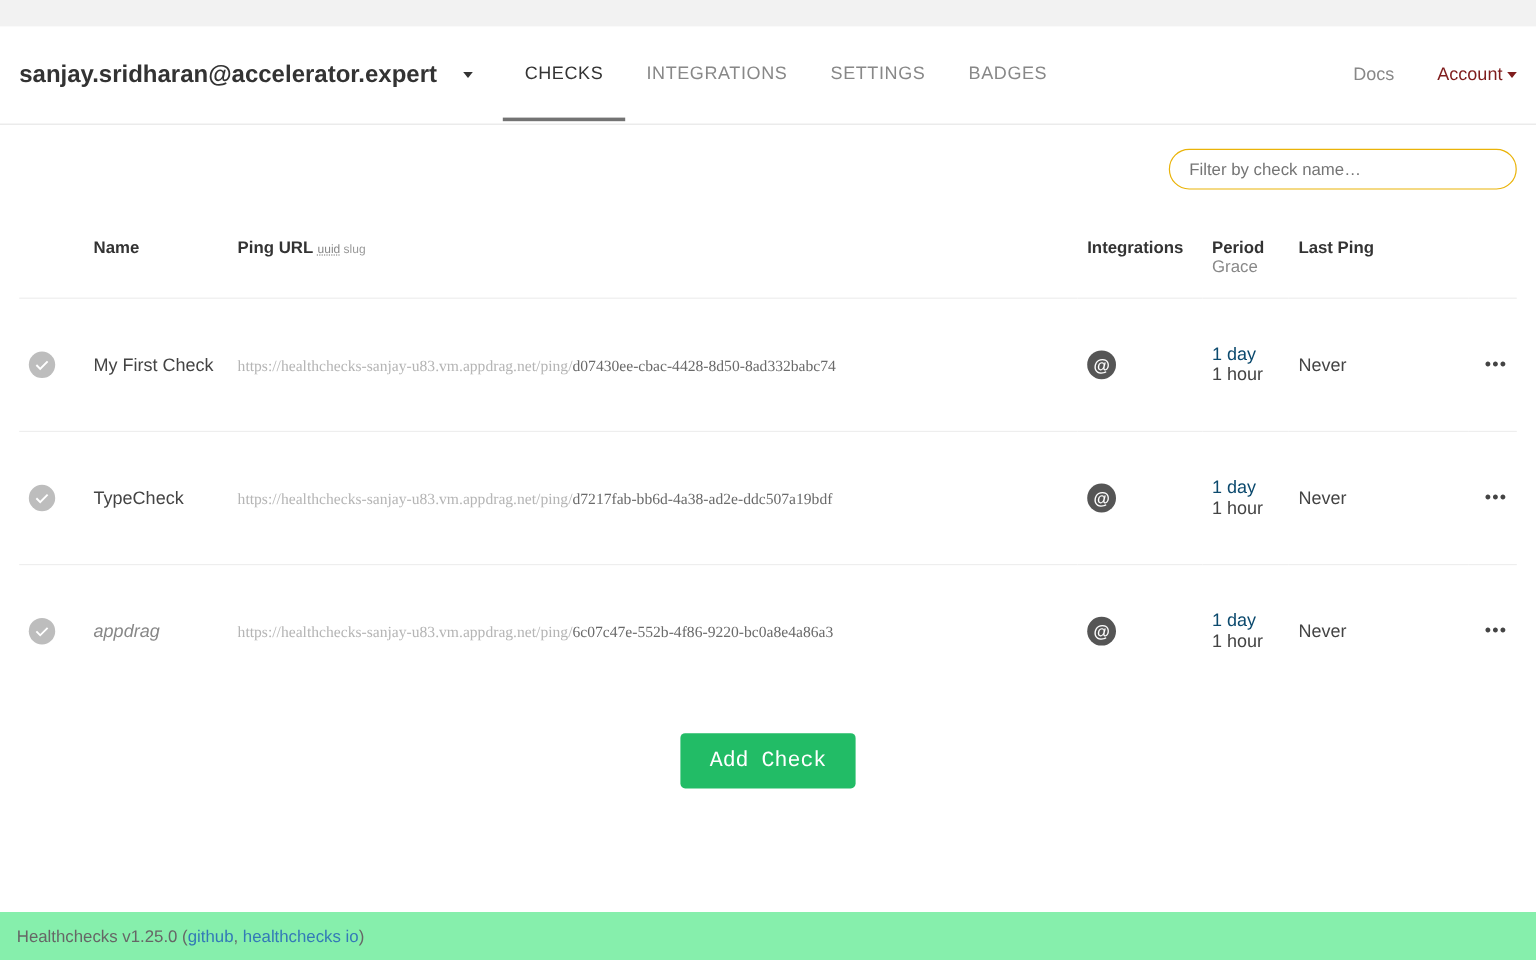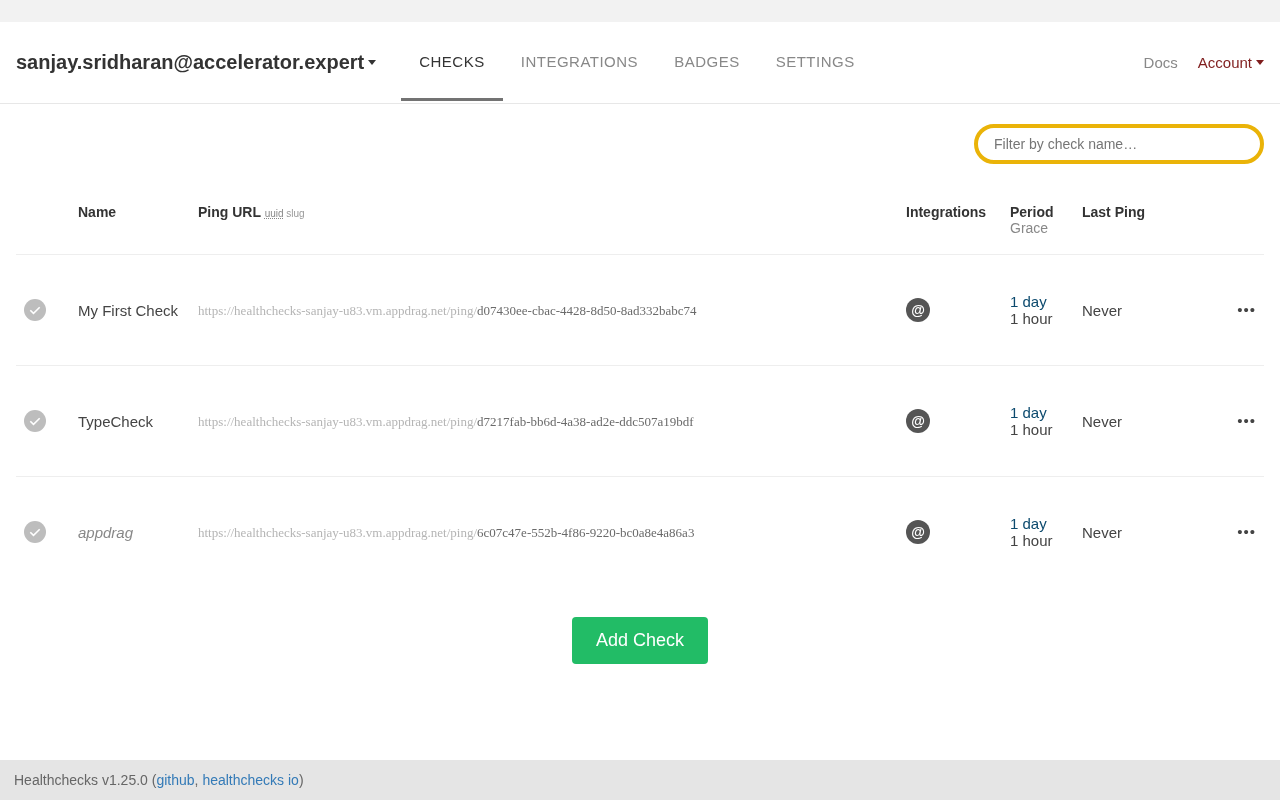--- a/index.html
+++ b/index.html
@@ -1,30 +1,30 @@
 <!DOCTYPE html>
 <html><head>
 <meta charset="utf-8">
 <style>
 * { box-sizing: border-box; margin: 0; padding: 0; }
 body { font-family: "Helvetica Neue", Helvetica, Arial, sans-serif; font-size: 14px; color: #333; background: #fff; }
 .topbar { height: 22px; background: #f2f2f2; }
 .navbar { display: flex; align-items: center; padding: 0 16px; height: 82px; border-bottom: 1px solid #e7e7e7; }
 .navbar-left { display: flex; align-items: center; flex: 1; }
-.project-dropdown { font-size: 20px; font-weight: bold; color: #333; cursor: pointer; display: flex; align-items: center; gap: 4px; padding-right: 25px; }
+.project-dropdown { font-size: 20px; font-weight: bold; color: #333; cursor: pointer; display: flex; align-items: center; gap: 22px; padding-right: 25px; }
 .nav-tabs { display: flex; gap: 0; }
 .nav-tab { padding: 28px 18px; color: #888; font-size: 15px; text-decoration: none; cursor: pointer; letter-spacing: 0.5px; }
 .nav-tab.active { color: #333; border-bottom: 3px solid #737373; }
-.navbar-right { display: flex; align-items: center; gap: 20px; }
+.navbar-right { display: flex; align-items: center; gap: 36px; }
 .nav-link { color: #888; font-size: 15px; cursor: pointer; }
 .account-dd { color: #7f1d1d; font-size: 15px; cursor: pointer; display: flex; align-items: center; gap: 4px; }
 .caret { display: inline-block; width: 0; height: 0; border-left: 4px solid transparent; border-right: 4px solid transparent; border-top: 5px solid currentColor; }
 .container { padding: 20px 16px 0 16px; }
 .filter-row { display: flex; justify-content: flex-end; margin-bottom: 30px; }
-.filter-input { width: 290px; padding: 8px 16px; border: 4px solid #eab308; border-radius: 20px; font-size: 14px; color: #555; outline: none; }
+.filter-input { width: 290px; padding: 8px 16px; border: 1px solid #eab308; border-radius: 20px; font-size: 14px; color: #555; outline: none; }
 .checks-table { width: 100%; border-collapse: collapse; }
 .checks-table th { text-align: left; font-weight: bold; font-size: 14px; color: #333; padding: 10px 8px 18px 8px; vertical-align: top; }
 .checks-table th.col-status { width: 54px; }
 .checks-table th.col-name { width: 120px; }
 .checks-table th.col-integrations { width: 104px; }
 .checks-table th.col-period { width: 72px; }
 .checks-table th.col-lp { width: 150px; }
 .checks-table th.col-actions { width: 40px; }
 .th-sub { font-weight: normal; color: #888; display: block; }
 .th-pingurl-sub { display: inline; font-weight: normal; font-size: 10px; }
@@ -37,40 +37,40 @@
 .check-name { color: #444; cursor: pointer; }
 .check-name.unnamed { font-style: italic; color: #888; }
 .ping-url { font-family: Liberation Serif, serif; font-size: 13px; color: #b5b5b5; }
 .ping-url .uuid-part { color: #6a6a6a; }
 .email-icon { width: 24px; height: 24px; border-radius: 50%; background: #555; display: flex; align-items: center; justify-content: center; color: #fff; font-size: 14px; font-weight: bold; cursor: pointer; }
 .period-cell { color: #888; font-size: 14px; }
 .period-cell .period { color: #0c4a6e; }
 .lastping { color: #444; }
 .actions-cell { color: #aaa; font-size: 20px; cursor: pointer; text-align: right; letter-spacing: 1px; line-height: 0.5; }
 .add-row { text-align: center; padding: 30px 0; }
-.btn-add { background: #22bc66; color: #fff; border: none; padding: 13px 24px; font-size: 18px; border-radius: 4px; cursor: pointer; }
-.footer { position: fixed; bottom: 0; left: 0; right: 0; padding: 12px 14px; font-size: 14px; color: #666; background: #e5e5e5; }
+.btn-add { background: #22bc66; color: #fff; border: none; padding: 13px 24px; font-size: 18px; border-radius: 4px; cursor: pointer; font-family: Liberation Mono, monospace; }
+.footer { position: fixed; bottom: 0; left: 0; right: 0; padding: 12px 14px; font-size: 14px; color: #666; background: #86efac; }
 .footer a { color: #337ab7; text-decoration: none; cursor: pointer; }
 </style>
 </head>
 <body>
 
 <div class="topbar"></div>
 
 <div class="navbar">
   <div class="navbar-left">
     <div class="project-dropdown">
       <span>sanjay.sridharan@accelerator.expert</span>
       <span class="caret"></span>
     </div>
     <div class="nav-tabs">
       <a class="nav-tab active">CHECKS</a>
       <a class="nav-tab">INTEGRATIONS</a>
+      <a class="nav-tab">SETTINGS</a>
       <a class="nav-tab">BADGES</a>
-      <a class="nav-tab">SETTINGS</a>
     </div>
   </div>
   <div class="navbar-right">
     <a class="nav-link">Docs</a>
     <div class="account-dd">
       <span>Account</span>
       <span class="caret"></span>
     </div>
   </div>
 </div>

